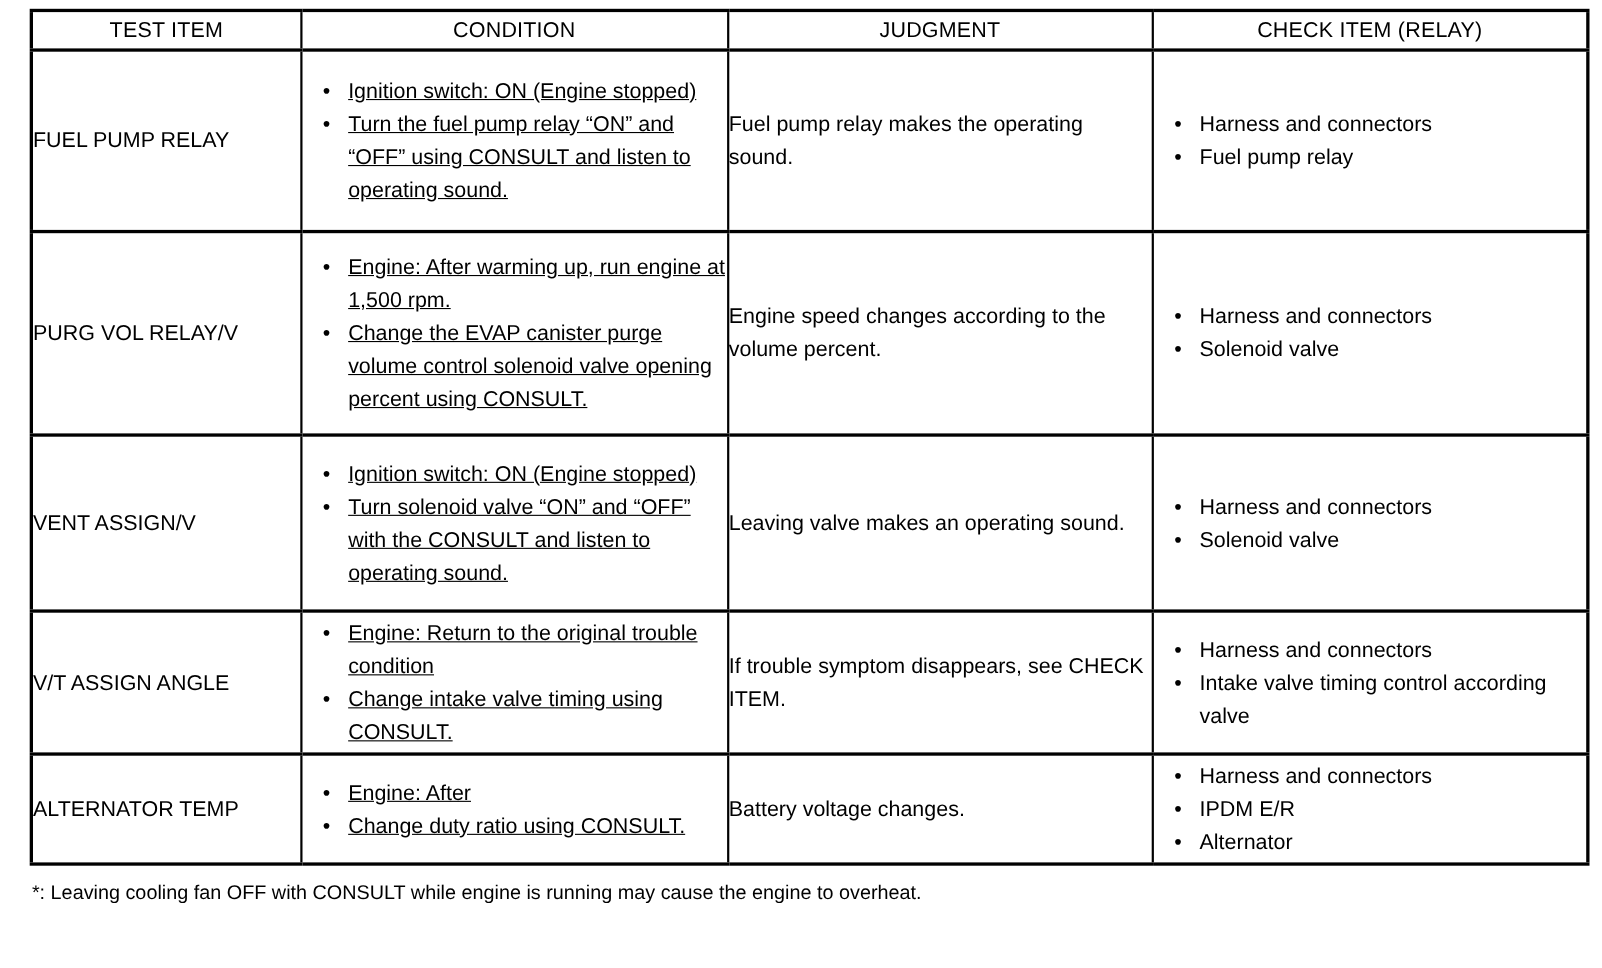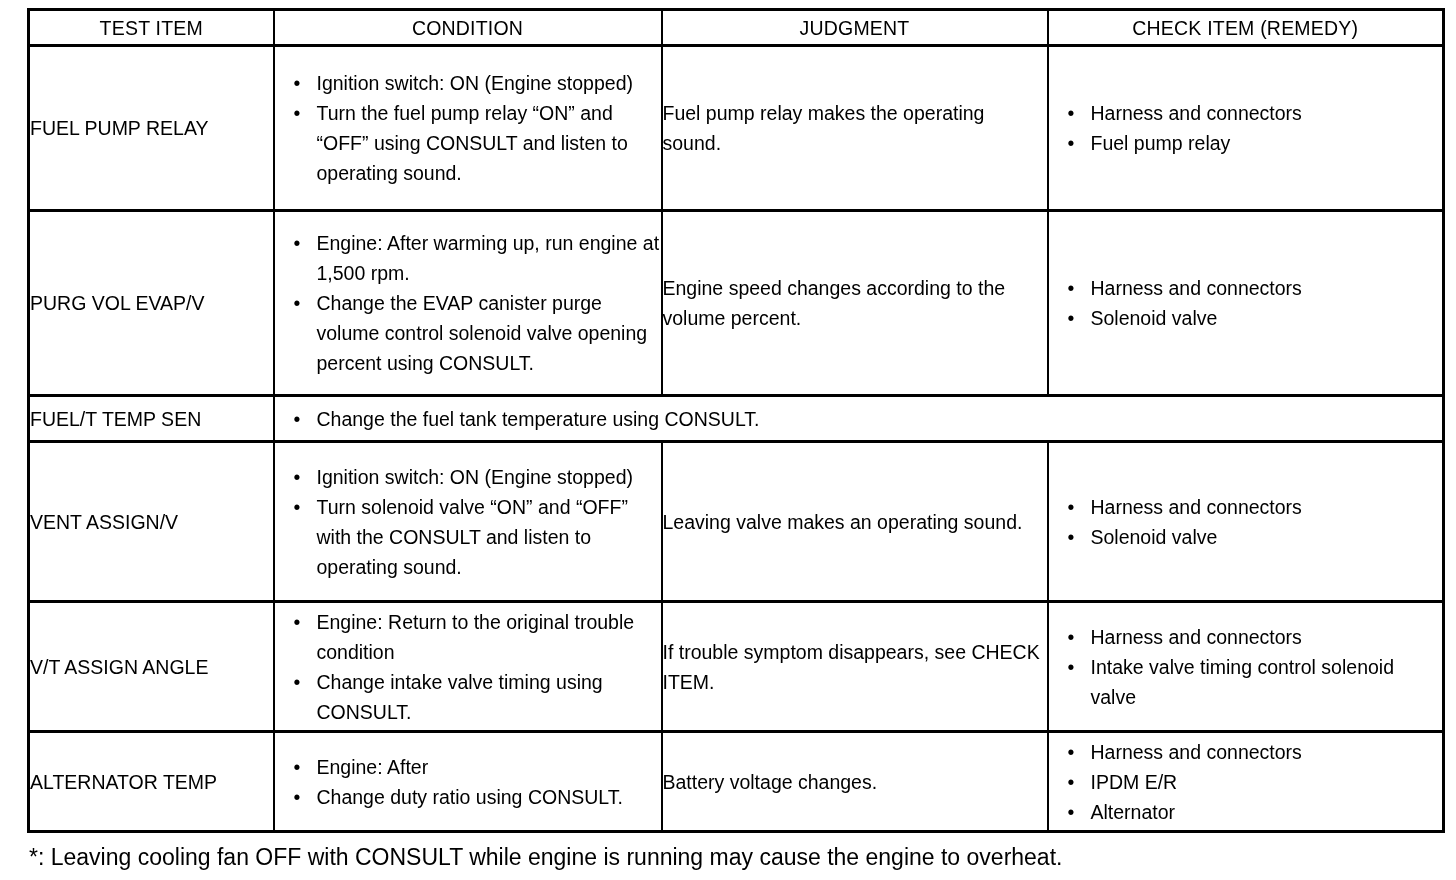--- a/index.html
+++ b/index.html
@@ -42,20 +42,21 @@
     letter-spacing: 0.2px;
   }
   td.test-item {
     text-align: left;
     padding-left: 14px;
     padding-right: 6px;
   }
   td.condition {
     vertical-align: top;
     padding: 7px 10px 7px 0;
+    text-decoration: underline;
   }
   td.judgment {
     padding: 4px 14px 4px 18px;
   }
   td.check {
     padding: 4px 8px 4px 0;
   }
   ul.bullets {
     margin: 0;
     padding: 0;
@@ -66,21 +67,21 @@
     padding-left: 42px;
   }
   ul.bullets li::before {
     content: "\2022";
     position: absolute;
     left: 19px;
     top: 0;
   }
   .footnote {
     margin: 9px 0 0 29px;
-    font-size: 23px;
+    font-size: 18px;
     line-height: 30px;
     font-weight: 400;
   }
 </style>
 </head>
 <body>
 
 <div class="page">
 
   <table class="diag">
@@ -89,21 +90,21 @@
       <col style="width:388px">
       <col style="width:386px">
       <col style="width:396px">
     </colgroup>
 
     <tbody>
         <tr>
       <th>TEST ITEM</th>
       <th>CONDITION</th>
       <th>JUDGMENT</th>
-      <th>CHECK ITEM (REMEDY)</th>
+      <th>CHECK ITEM (RELAY)</th>
     </tr>
 
     <tr style="height:165px">
       <td class="test-item">FUEL PUMP RELAY</td>
       <td class="condition">
         <ul class="bullets">
           <li>Ignition switch: ON (Engine stopped)</li>
           <li>Turn the fuel pump relay “ON” and “OFF” using CONSULT and listen to operating sound.</li>
         </ul>
       </td>
@@ -112,46 +113,38 @@
       </td>
       <td class="check">
         <ul class="bullets">
           <li>Harness and connectors</li>
           <li>Fuel pump relay</li>
         </ul>
       </td>
     </tr>
 
     <tr style="height:185px">
-      <td class="test-item">PURG VOL EVAP/V</td>
+      <td class="test-item">PURG VOL RELAY/V</td>
       <td class="condition">
         <ul class="bullets">
           <li>Engine: After warming up, run engine at 1,500 rpm.</li>
           <li>Change the EVAP canister purge volume control solenoid valve opening percent using CONSULT.</li>
         </ul>
       </td>
       <td class="judgment">
         <span>Engine speed changes according to the volume percent.</span>
       </td>
       <td class="check">
         <ul class="bullets">
           <li>Harness and connectors</li>
           <li>Solenoid valve</li>
         </ul>
       </td>
     </tr>
 
-    <tr style="height:46px">
-      <td class="test-item">FUEL/T TEMP SEN</td>
-      <td class="condition" colspan="3" style="vertical-align:middle;padding-top:0;padding-bottom:0;">
-        <ul class="bullets">
-          <li>Change the fuel tank temperature using CONSULT.</li>
-        </ul>
-      </td>
-    </tr>
 
     <tr style="height:160px">
       <td class="test-item">VENT ASSIGN/V</td>
       <td class="condition">
         <ul class="bullets">
           <li>Ignition switch: ON (Engine stopped)</li>
           <li>Turn solenoid valve “ON” and “OFF” with the CONSULT and listen to operating sound.</li>
         </ul>
       </td>
       <td class="judgment">
@@ -172,21 +165,21 @@
           <li>Engine: Return to the original trouble condition</li>
           <li>Change intake valve timing using CONSULT.</li>
         </ul>
       </td>
       <td class="judgment">
         <span>If trouble symptom disappears, see CHECK ITEM.</span>
       </td>
       <td class="check">
         <ul class="bullets">
           <li>Harness and connectors</li>
-          <li>Intake valve timing control solenoid valve</li>
+          <li>Intake valve timing control according valve</li>
         </ul>
       </td>
     </tr>
 
     <tr style="height:100px">
       <td class="test-item">ALTERNATOR TEMP</td>
       <td class="condition">
         <ul class="bullets">
           <li>Engine: After</li>
           <li>Change duty ratio using CONSULT.</li>

